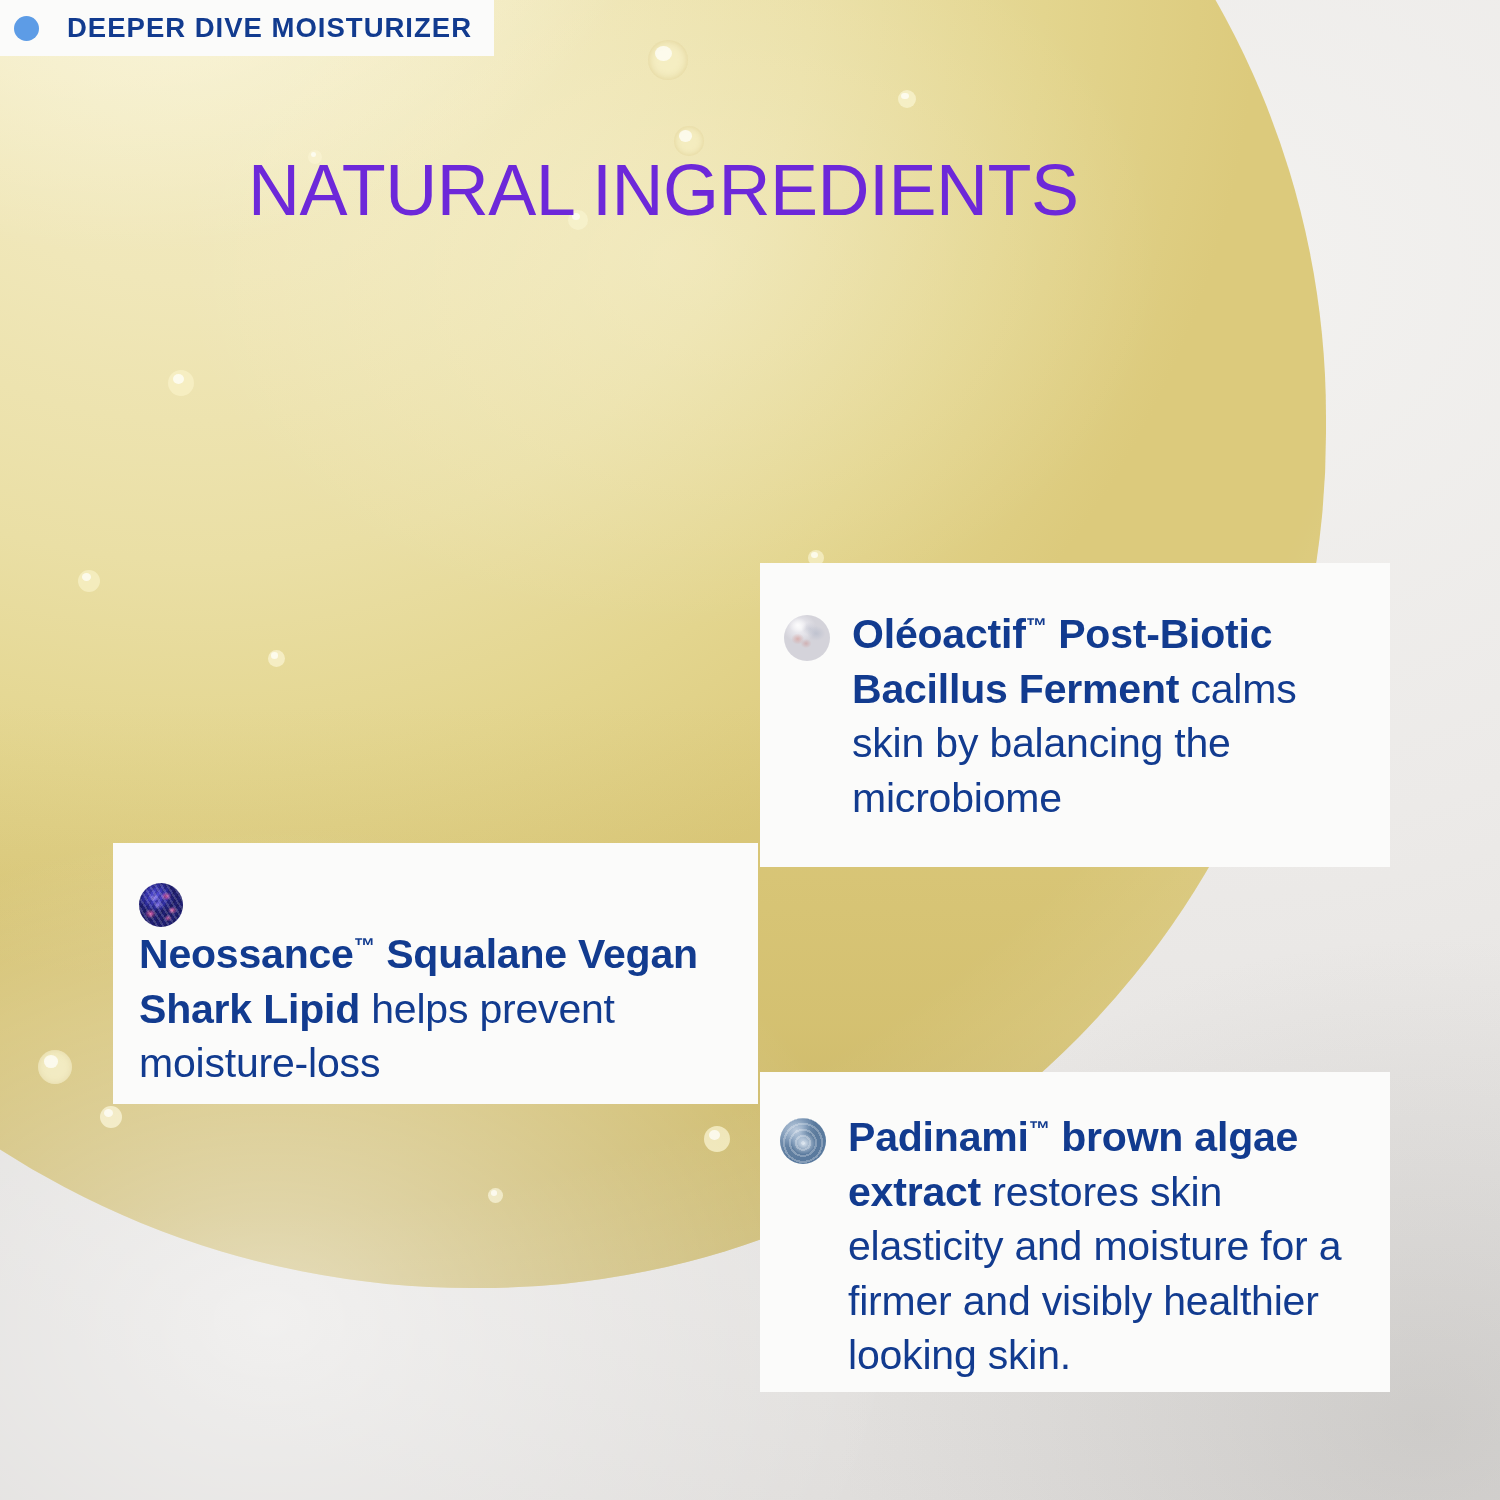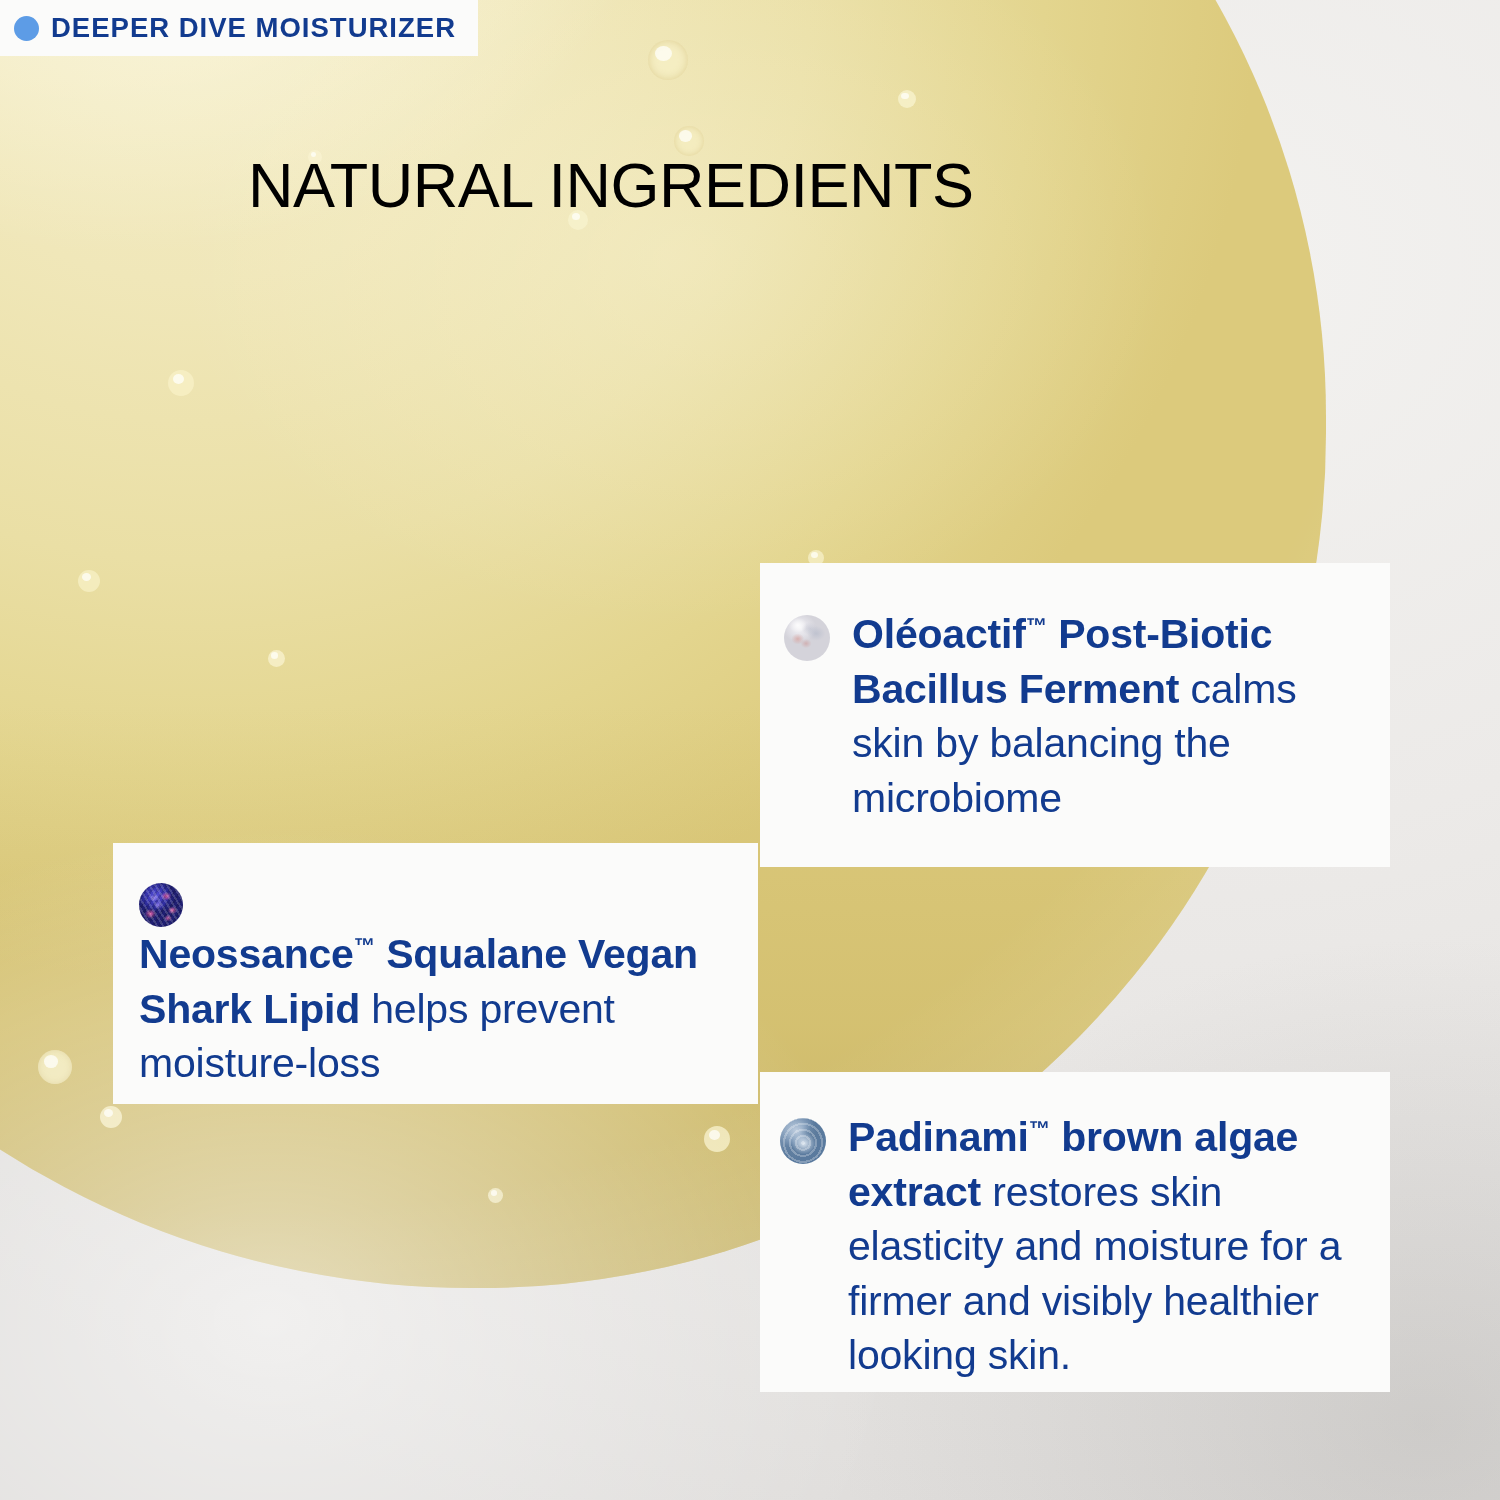--- a/index.html
+++ b/index.html
@@ -89,21 +89,21 @@
   .bub::after{
     content:""; position:absolute; left:18%; top:14%;
     width:42%; height:38%; border-radius:50%;
     background:rgba(255,255,250,.75);
   }
 
   
   .badge{
     position:absolute; left:0; top:0;
     height:56px; padding:0 22px 0 14px;
-    display:flex; align-items:center; gap:12px;
+    display:flex; align-items:center; gap:28px;
     background:#fbfbfa;
     z-index:8;
   }
   .badge-dot{
     width:25px; height:25px; border-radius:50%;
     background:#5d9ce6;
     flex:0 0 auto;
   }
   .badge-text{
     font-size:27.5px;
@@ -112,22 +112,22 @@
     color:#123b8f;
     white-space:nowrap;
   }
 
   
   .headline{
     position:absolute;
     left:248px; top:152px;
     width:1120px;
     z-index:6;
-    color:#000000;
-    font-size:63px;
+    color:#6d28d9;
+    font-size:72px;
     font-weight:400;
     line-height:1.06;
     letter-spacing:-0.5px;
   }
   .headline .l2{ margin-left:-56px; display:block; }
 
   
   .card{
     position:absolute;
     background:#fbfbfa;

